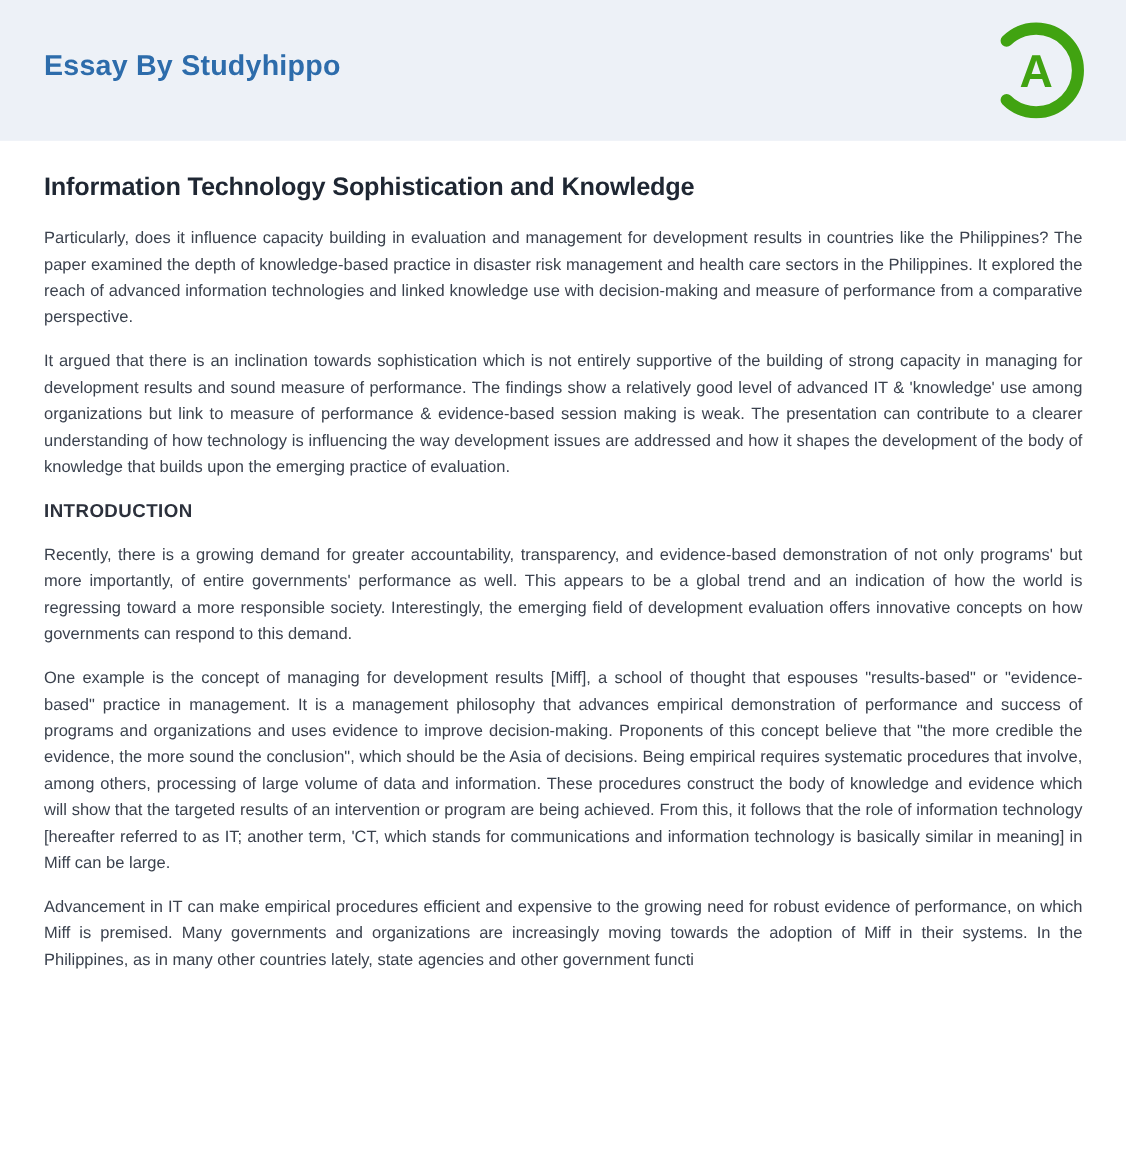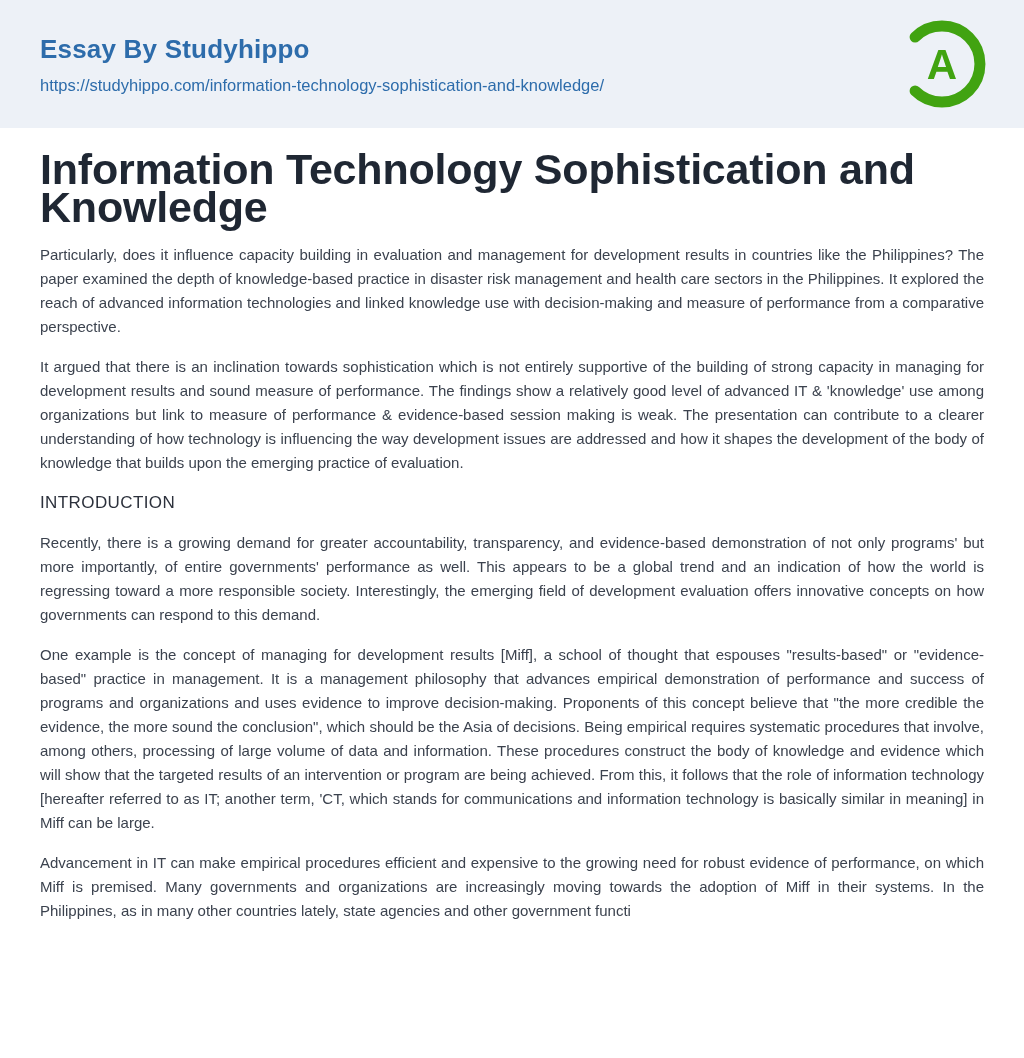--- a/index.html
+++ b/index.html
@@ -44,51 +44,50 @@
   }
   .logo { width: 88px; height: 88px; flex: 0 0 auto; }
 
   
   .content {
     padding: 0 40px;
   }
   .article-title {
     margin: 22px 0 17px 0;
     max-width: 900px;
-    font-size: 43px;
+    font-size: 23px;
     line-height: 38px;
     font-weight: bold;
     color: #1f2733;
     letter-spacing: -0.2px;
   }
   .para {
     font-size: 15px;
     line-height: 24px;
     color: #3b424e;
     text-align: justify;
     margin: 0 0 16px 0;
   }
   .section-heading {
     font-size: 17px;
     line-height: 24px;
     color: #2c313c;
-    font-weight: 400;
+    font-weight: 700;
     letter-spacing: 0.4px;
     margin: 0 0 16px 0;
   }
 </style>
 </head>
 <body>
 
 <div class="page">
 
   <div class="header">
     <div class="header-text">
       <div class="site-title">Essay By Studyhippo</div>
-      <a class="site-url" href="#">https://studyhippo.com/information-technology-sophistication-and-knowledge/</a>
     </div>
 
     <svg class="logo" viewBox="0 0 88 88" aria-hidden="true">
       <path d="M 17.1 17.1 A 38 38 0 1 1 17.1 70.9" fill="none" stroke="#41a311" stroke-width="11" stroke-linecap="round"></path>
       <text x="44" y="59" text-anchor="middle" font-family="Liberation Sans, sans-serif" font-size="42" font-weight="bold" fill="#41a311">A</text>
     </svg>
   </div>
 
   <div class="content">
     <h1 class="article-title">Information Technology Sophistication and Knowledge</h1>

